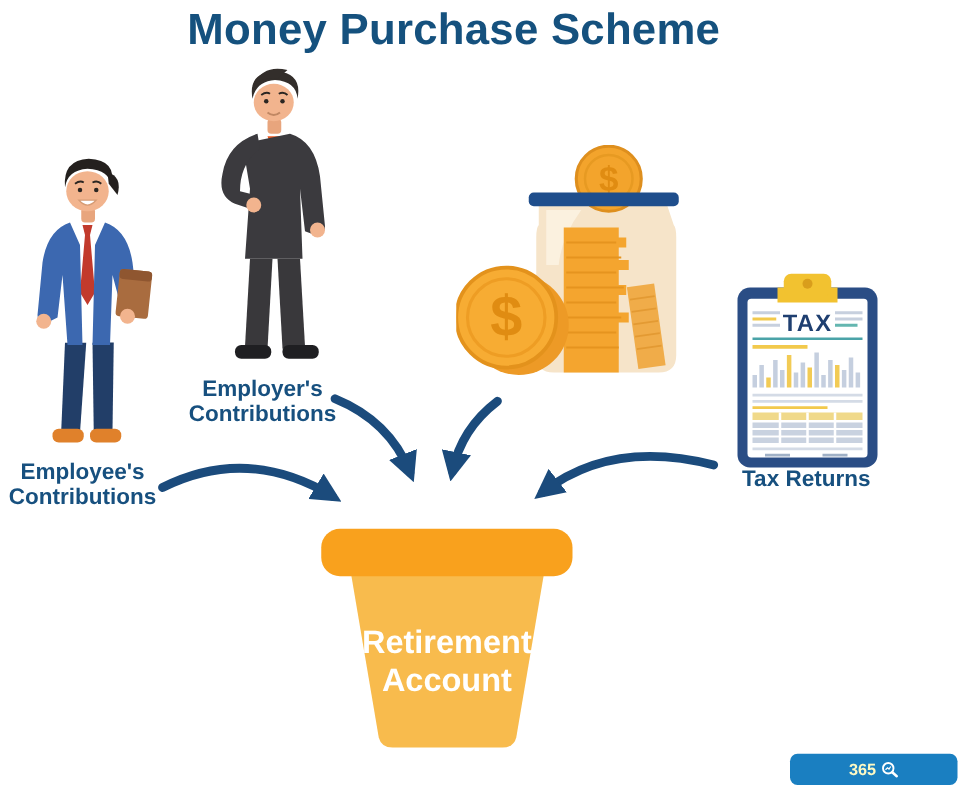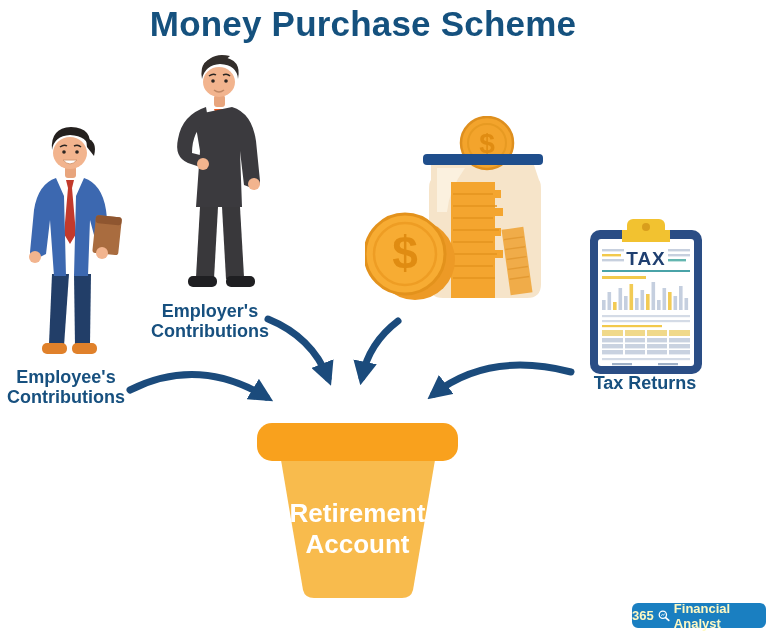--- a/index.html
+++ b/index.html
@@ -200,16 +200,15 @@
     <div class="pot-label">Retirement Account</div>
   </div>
 
   <div class="badge">
     <span>365</span>
     <svg width="14" height="14" viewBox="0 0 14 14">
       <circle cx="5.6" cy="5.6" r="4.2" fill="none" stroke="#FFFFFF" stroke-width="1.5"></circle>
       <line x1="8.8" y1="8.8" x2="12.4" y2="12" stroke="#FFFFFF" stroke-width="2" stroke-linecap="round"></line>
       <polyline points="3.4,6.8 5,5.2 6.2,6.2 7.6,4.2" fill="none" stroke="#FFFFFF" stroke-width="1"></polyline>
     </svg>
-    <span>Financial Analyst</span>
   </div>
 
 </div>
 
 </body></html>

